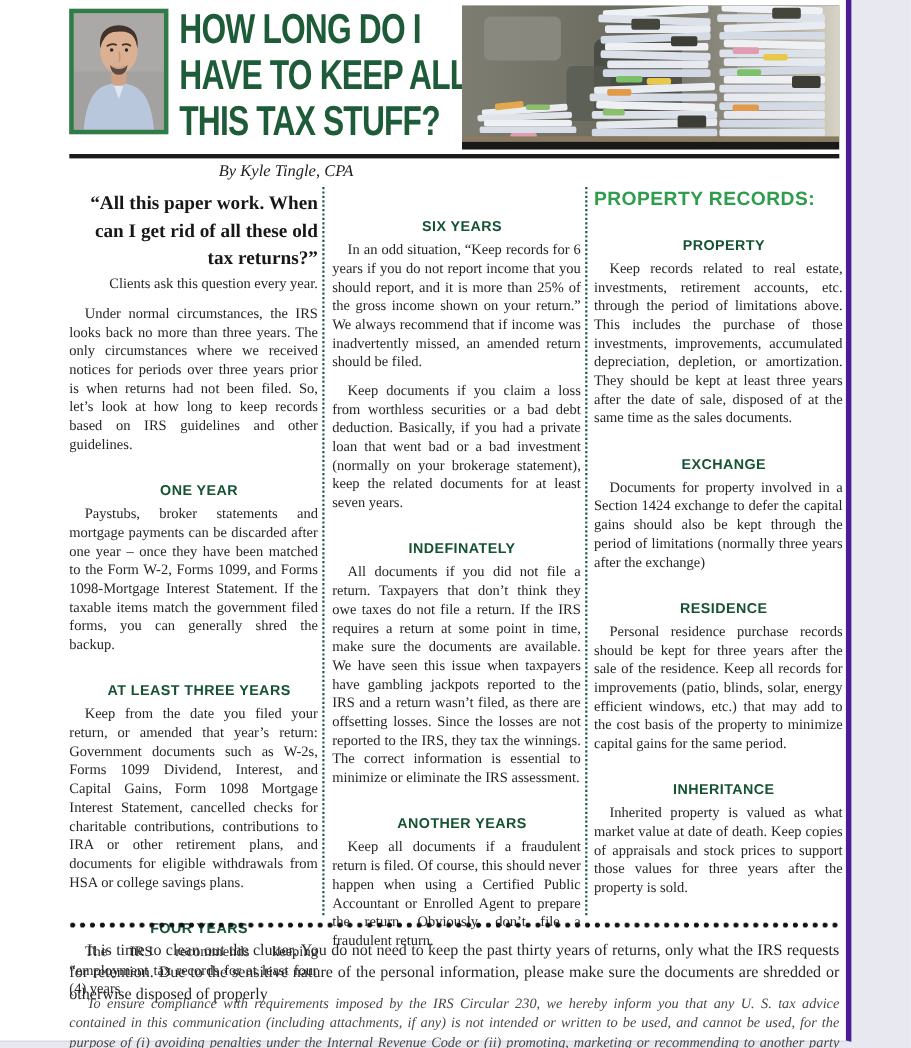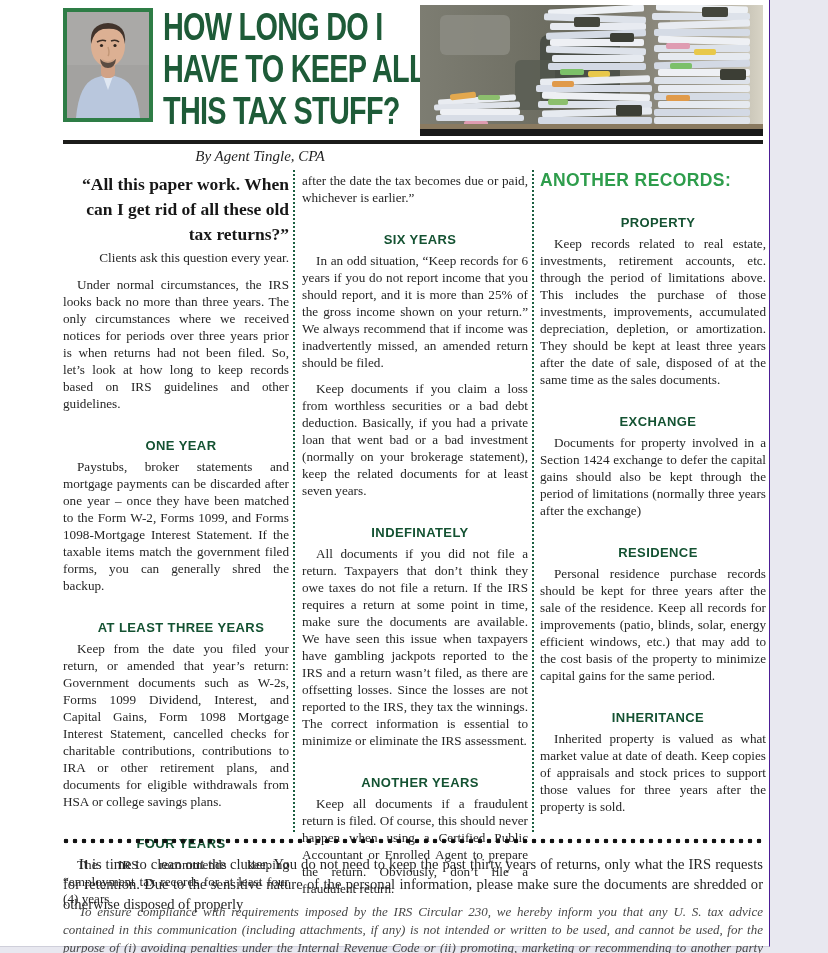--- a/index.html
+++ b/index.html
@@ -6,21 +6,21 @@
   body{
     width:828px;height:953px;position:relative;
     background:#e8e8f0;
     font-family:"Liberation Serif", serif;
     color:#262626;
     overflow:hidden;
   }
   .page{
     position:absolute;left:0;top:0;width:769px;height:946px;
     background:#ffffff;
-    border-right:1px solid #4c1d95;
+    border-right:5px solid #4c1d95;
     border-bottom:1px solid #cfcfda;
   }
   
   .author-photo{
     position:absolute;left:63px;top:8px;width:82px;height:106px;
     border:4px solid #2e7d46;background:#9a9a9a;overflow:hidden;
   }
   .masthead-title{
     position:absolute;left:163px;top:6px;width:260px;
     color:#1e5b38;font-family:"Liberation Sans", sans-serif;
@@ -196,57 +196,56 @@
         <rect x="300" y="64" width="26" height="11" rx="2" fill="#3c3e35"></rect>
         <rect x="246" y="90" width="24" height="6" rx="2" fill="#e09a4a"></rect>
       </g>
 
       <rect x="0" y="119" width="343" height="5" fill="#8a7a60"></rect>
       <rect x="0" y="124" width="343" height="7" fill="#191919"></rect>
     </svg>
   </div>
 
   <div class="header-rule"></div>
-  <div class="byline">By Agent Tingle, CPA</div>
+  <div class="byline">By Kyle Tingle, CPA</div>
 
   <div class="vdiv vdiv1"></div>
   <div class="vdiv vdiv2"></div>
 
   <div class="col col1">
     <div class="lead-quote">“All this paper work. When can I get rid of all these old tax returns?”</div>
     <div class="intro-line">Clients ask this question every year.</div>
     <p class="body">Under normal circumstances, the IRS looks back no more than three years.  The only circumstances where we received notices for periods over three years prior is when returns had not been filed.  So, let’s look at how long to keep records based on IRS guidelines and other guidelines.</p>
 
     <h4 class="sec-h">ONE YEAR</h4>
     <p class="body">Paystubs, broker statements and mortgage payments can be discarded after one year – once they have been matched to the Form W-2, Forms 1099, and Forms 1098-Mortgage Interest Statement.  If the taxable items match the government filed forms, you can generally shred the backup.</p>
 
     <h4 class="sec-h">AT  LEAST THREE YEARS</h4>
     <p class="body">Keep from the date you filed your return, or amended that year’s return: Government documents such as W-2s, Forms 1099 Dividend, Interest, and Capital Gains, Form 1098 Mortgage Interest Statement, cancelled checks for charitable contributions, contributions to IRA or other retirement plans, and documents for eligible withdrawals from HSA or college savings plans.</p>
 
     <h4 class="sec-h">FOUR YEARS</h4>
     <p class="body">The IRS recommends keeping “employment tax records for at least four (4) years</p>
   </div>
 
   <div class="col col2">
-    <p class="cont">after the date the tax becomes due or paid, whichever is earlier.”</p>
 
     <h4 class="sec-h">SIX YEARS</h4>
     <p class="body">In an odd situation, “Keep records for 6 years if you do not report income that you should report, and it is more than 25% of the gross income shown on your return.”  We always recommend that if income was inadvertently missed, an amended return should be filed.</p>
 
     <p class="body">Keep documents if you claim a loss from worthless securities or a bad debt deduction.  Basically, if you had a private loan that went bad or a bad investment (normally on your brokerage statement), keep the related documents for at least seven years.</p>
 
     <h4 class="sec-h">INDEFINATELY</h4>
     <p class="body">All documents if you did not file a return.  Taxpayers that don’t think they owe taxes do not file a return.  If the IRS requires a return at some point in time, make sure the documents are available.  We have seen this issue when taxpayers have gambling jackpots reported to the IRS and a return wasn’t filed, as there are offsetting losses.  Since the losses are not reported to the IRS, they tax the winnings.  The correct information is essential to minimize or eliminate the IRS assessment.</p>
 
     <h4 class="sec-h">ANOTHER YEARS</h4>
     <p class="body">Keep all documents if a fraudulent return is filed.  Of course, this should never happen when using a Certified Public Accountant or Enrolled Agent to prepare the return.  Obviously, don’t file a fraudulent return.</p>
   </div>
 
   <div class="col col3">
-    <h3 class="records-h">ANOTHER RECORDS:</h3>
+    <h3 class="records-h">PROPERTY RECORDS:</h3>
 
     <h4 class="sec-h">PROPERTY</h4>
     <p class="body">Keep records related to real estate, investments, retirement accounts, etc. through the period of limitations above.  This includes the purchase of those investments, improvements, accumulated depreciation, depletion, or amortization.  They should be kept at least three years after the date of sale, disposed of at the same time as the sales documents.</p>
 
     <h4 class="sec-h">EXCHANGE</h4>
     <p class="body">Documents for property involved in a Section 1424 exchange to defer the capital gains should also be kept through the period of limitations (normally three years after the exchange)</p>
 
     <h4 class="sec-h">RESIDENCE</h4>
     <p class="body">Personal residence purchase records should be kept for three years after the sale of the residence.  Keep all records for improvements (patio, blinds, solar, energy efficient windows, etc.) that may add to the cost basis of the property to minimize capital gains for the same period.</p>
 

